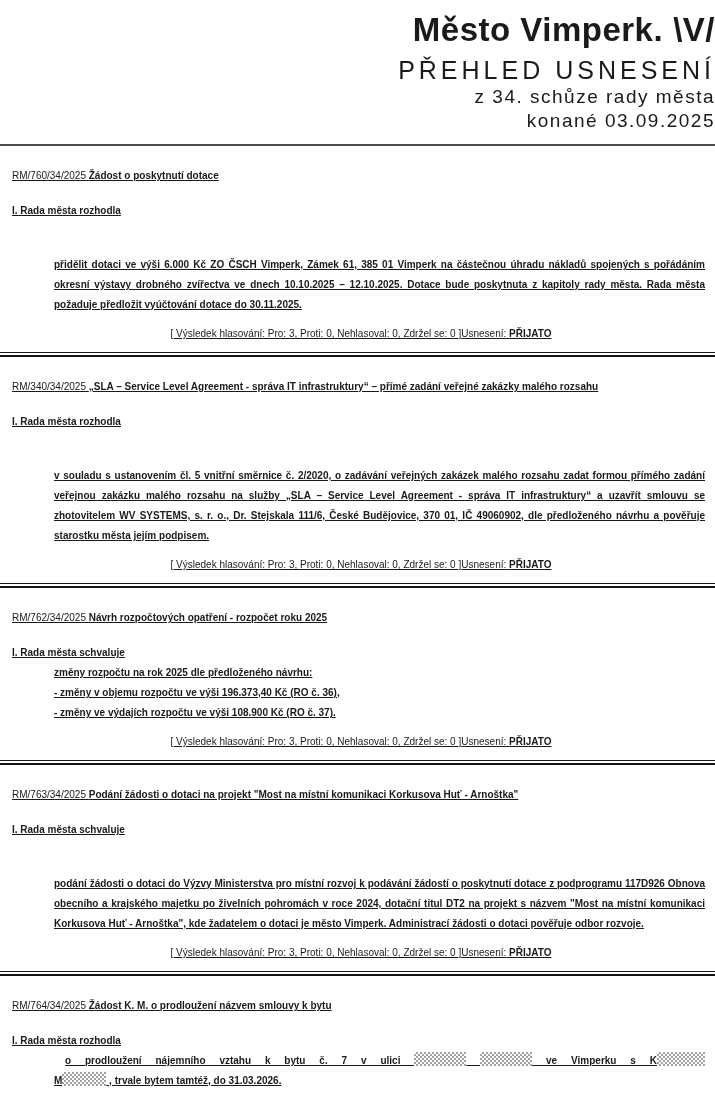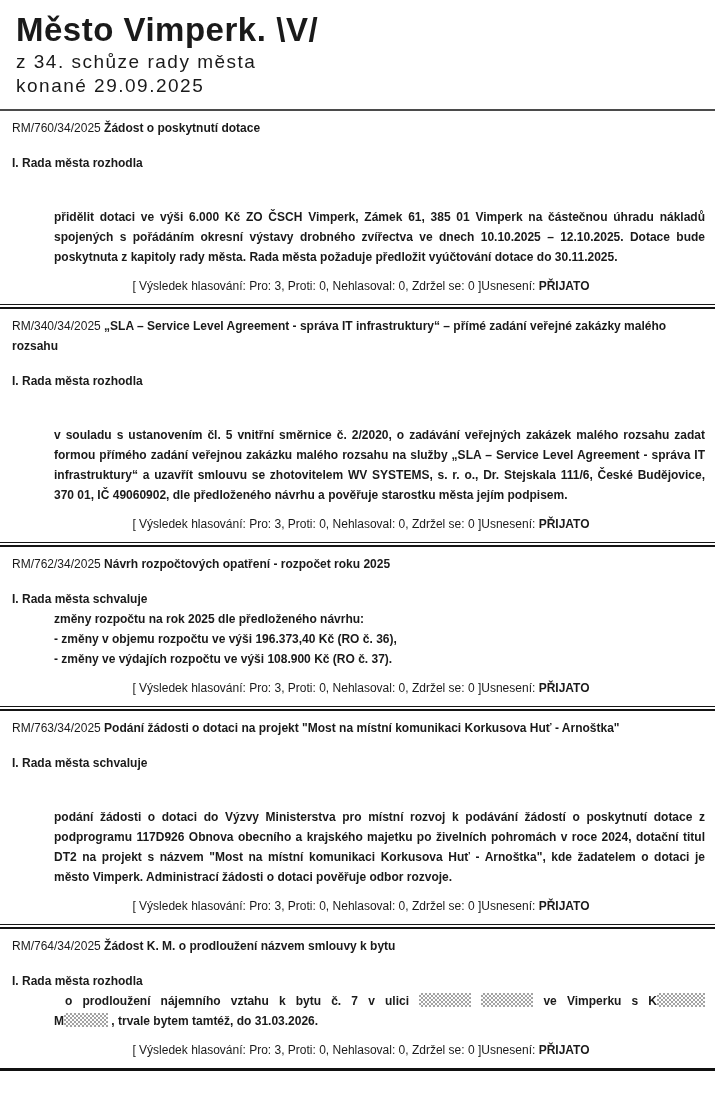--- a/index.html
+++ b/index.html
@@ -7,29 +7,29 @@
     width: 715px;
     height: 1100px;
     box-sizing: border-box;
     overflow: hidden;
     background: #ffffff;
     color: #1a1a1a;
     font-family: "Liberation Sans", "DejaVu Sans", sans-serif;
   }
 
   
-  .doc-header { text-align: left; padding-top: 10px; padding-left: 16px; }
+  .doc-header { text-align: right; padding-top: 10px; padding-left: 16px; }
   .title-line { font-size: 33px; font-weight: 700; letter-spacing: 0.5px; line-height: 40px; }
   .logo-mark { margin-left: 10px; font-weight: 700; }
   .doc-title { font-size: 25px; font-weight: 400; letter-spacing: 4px; line-height: 30px; margin-top: 5px; }
   .meeting-line, .date-line { font-size: 19px; letter-spacing: 1.5px; line-height: 24px; }
   .header-rule { height: 0; border: none; border-top: 2px solid #4b4b4b; margin: 11px 0 0 0; }
 
   
-  .res-content { padding: 7px 10px 0 12px; font-size: 12px; line-height: 20px; }
+  .res-content { padding: 20px 10px 0 12px; font-size: 10px; line-height: 20px; text-decoration: underline; }
   .res-heading { margin: 0 0 15px 0; }
   .res-id { font-weight: 400; }
   .res-title { font-weight: 700; }
   .res-clause { font-weight: 700; }
   .res-body { padding-left: 42px; font-weight: 700; }
   .para { text-align: justify; margin-top: 34px; }
   .bline { text-align: left; }
   .jlast { text-align: justify; text-align-last: justify; margin-left: 11px; }
   .vote-row { display: flex; justify-content: center; margin: 9px 0 8px 5px; font-weight: 400; }
   .result-cell { white-space: nowrap; }
@@ -47,22 +47,23 @@
 </style>
 </head>
 <body>
 
 <div class="page">
 
   <div class="doc-header">
     <div class="title-line">
       <span>Město Vimperk.</span><span class="logo-mark">\V/</span>
     </div>
+    <div class="doc-title">PŘEHLED USNESENÍ</div>
     <div class="meeting-line">z 34. schůze rady města</div>
-    <div class="date-line">konané 29.09.2025</div>
+    <div class="date-line">konané 03.09.2025</div>
   </div>
   <div class="header-rule"></div>
 
   <div>
     <div class="resolution-block">
       <div class="res-content">
         <div class="res-heading">
           <span class="res-id">RM/760/34/2025</span>
           <span class="res-title">Žádost o poskytnutí dotace</span>
         </div>

